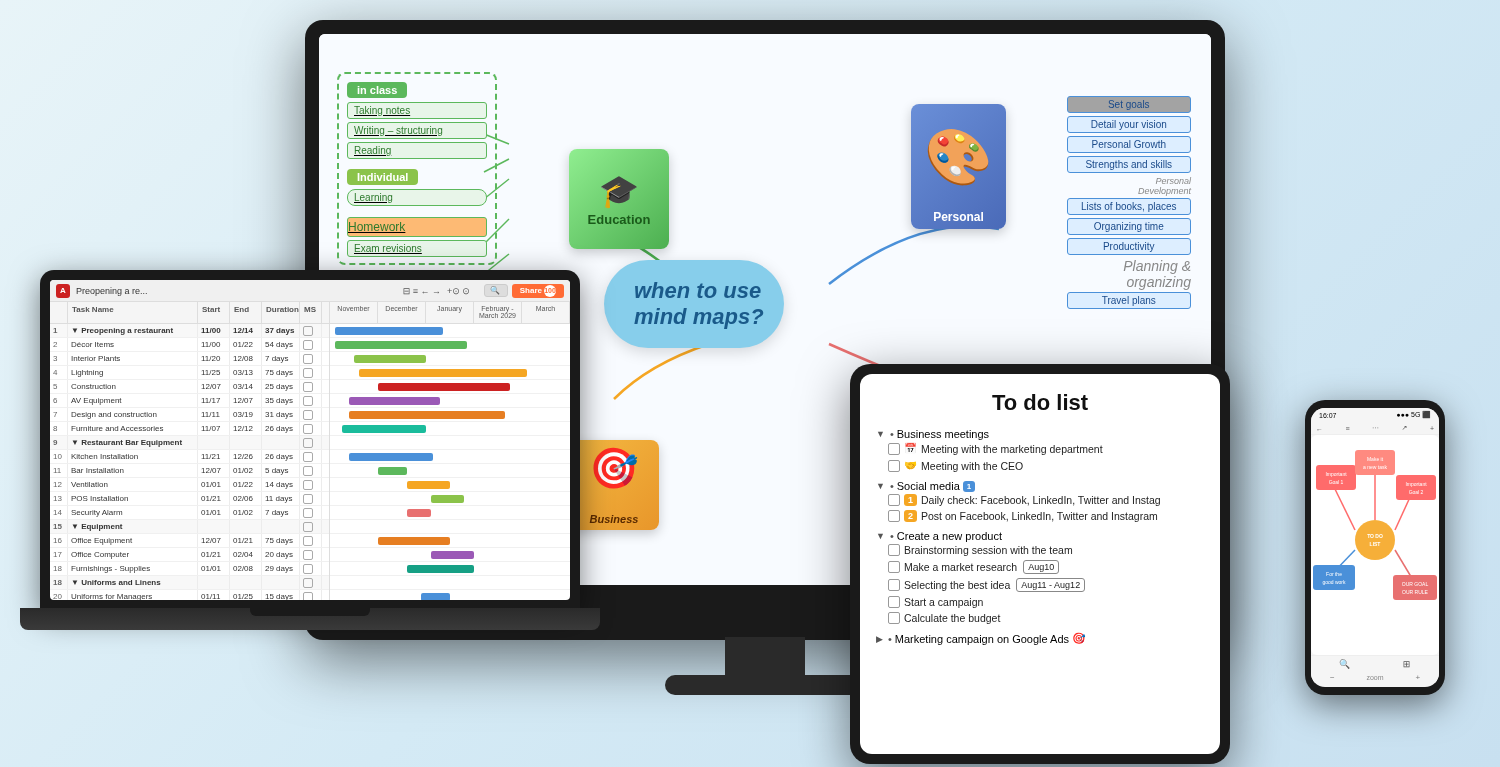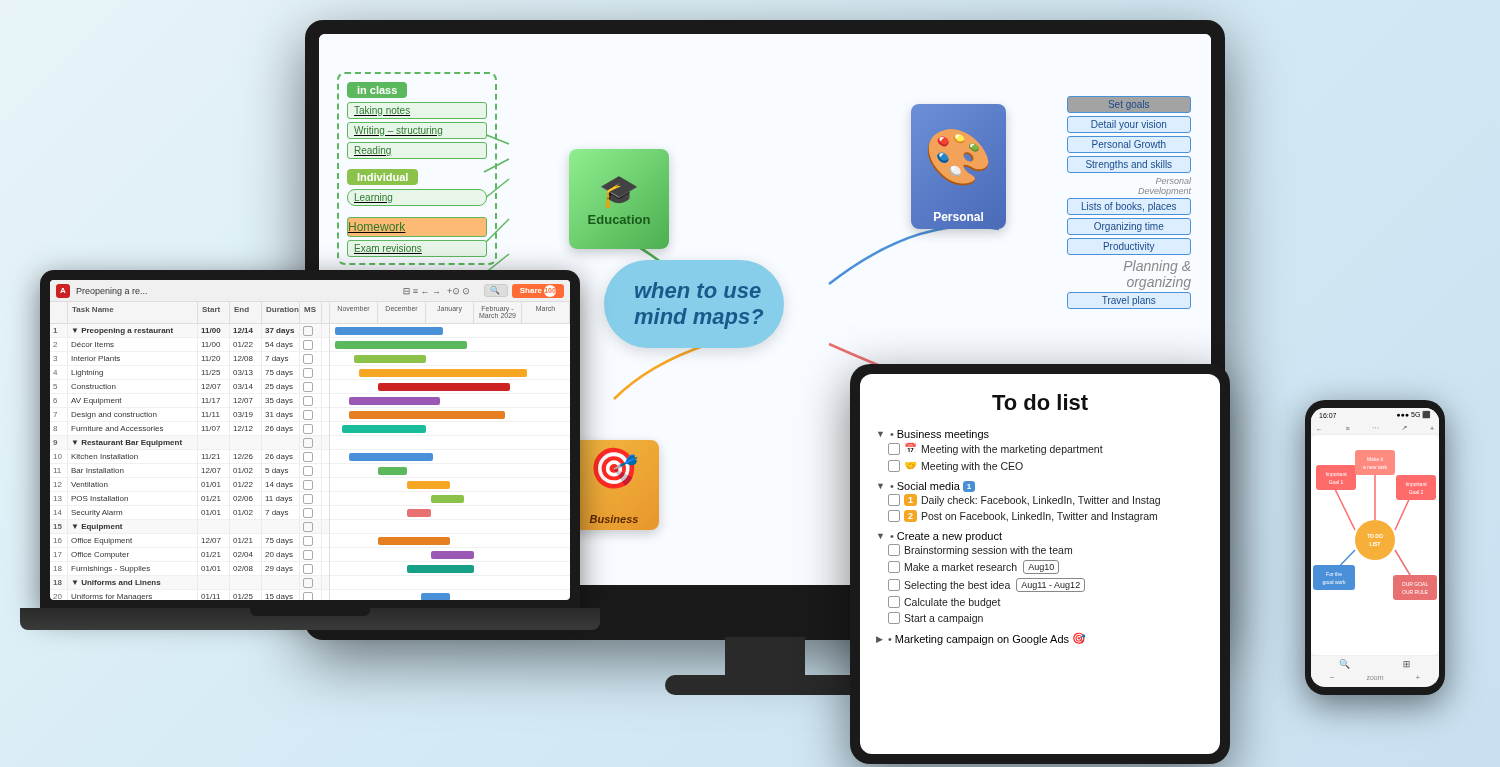--- a/index.html
+++ b/index.html
@@ -872,25 +872,25 @@
               <span>Make a market research</span>
               <span style="border:1px solid #888; border-radius:3px; padding:1px 4px; font-size:9px; margin-left:2px;">Aug10</span>
             </div>
             <div class="todo-item">
               <div class="todo-checkbox"></div>
               <span>Selecting the best idea</span>
               <span style="border:1px solid #888; border-radius:3px; padding:1px 4px; font-size:9px; margin-left:2px;">Aug11 - Aug12</span>
             </div>
             <div class="todo-item">
               <div class="todo-checkbox"></div>
-              <span>Calculate the budget</span>
+              <span>Start a campaign</span>
             </div>
             <div class="todo-item">
               <div class="todo-checkbox"></div>
-              <span>Start a campaign</span>
+              <span>Calculate the budget</span>
             </div>
           </div>
 
           <div class="todo-section">
             <div class="section-toggle">
               <span class="expand-arrow">▶</span>
               <span style="color:#555;">•</span>
               <span>Marketing campaign on Google Ads</span>
               <span>🎯</span>
             </div>

